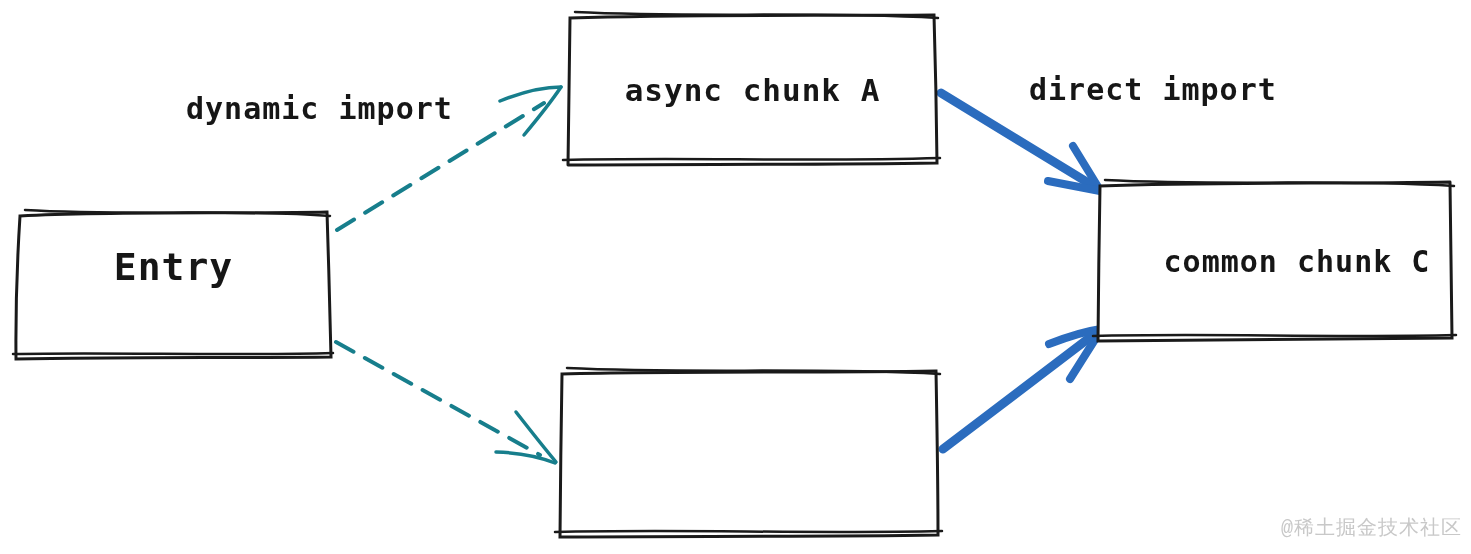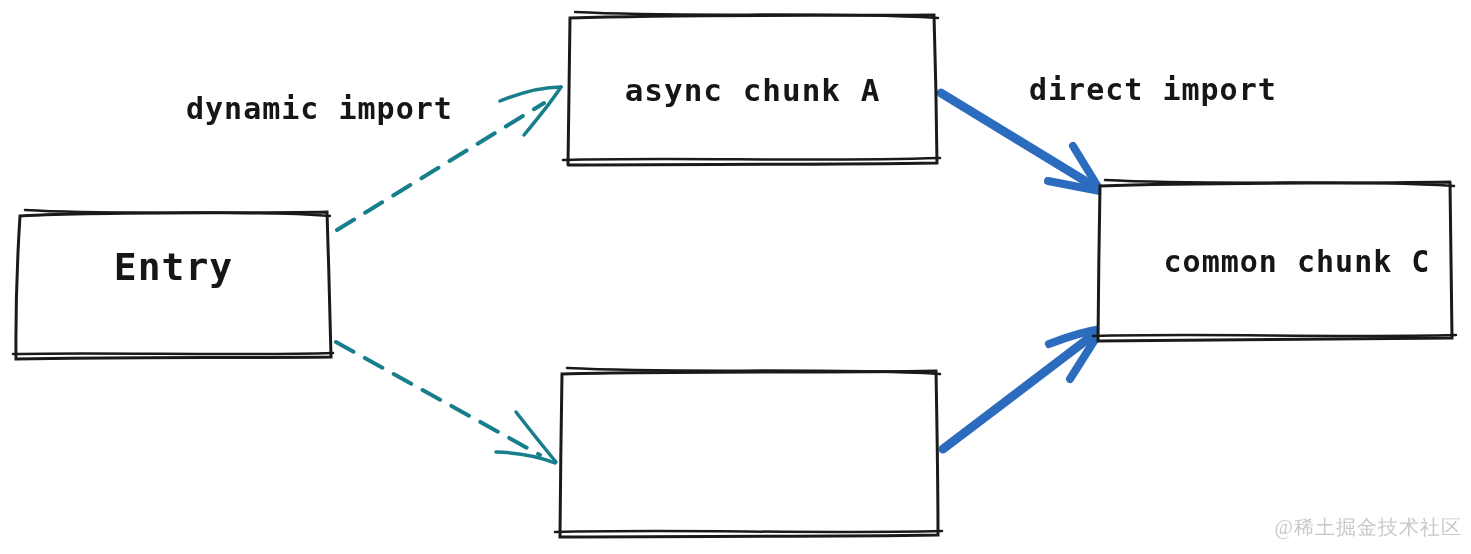--- a/index.html
+++ b/index.html
@@ -44,21 +44,21 @@
     white-space: nowrap;
     letter-spacing: 1px;
     font-size: 30px;
   }
   .dynamic-import-label { left: 186px;  top: 91px; }
   .direct-import-label  { left: 1029px; top: 72px; }
   .watermark {
     position: absolute;
     right: 9px;
     bottom: 13px;
-    font-family: Liberation Serif, serif;
+    font-family: Liberation Mono, monospace;
     font-size: 20px;
     color: #c8c8c8;
     letter-spacing: 1px;
   }
 </style>
 </head>
 <body>
 
 <div class="canvas">
 

